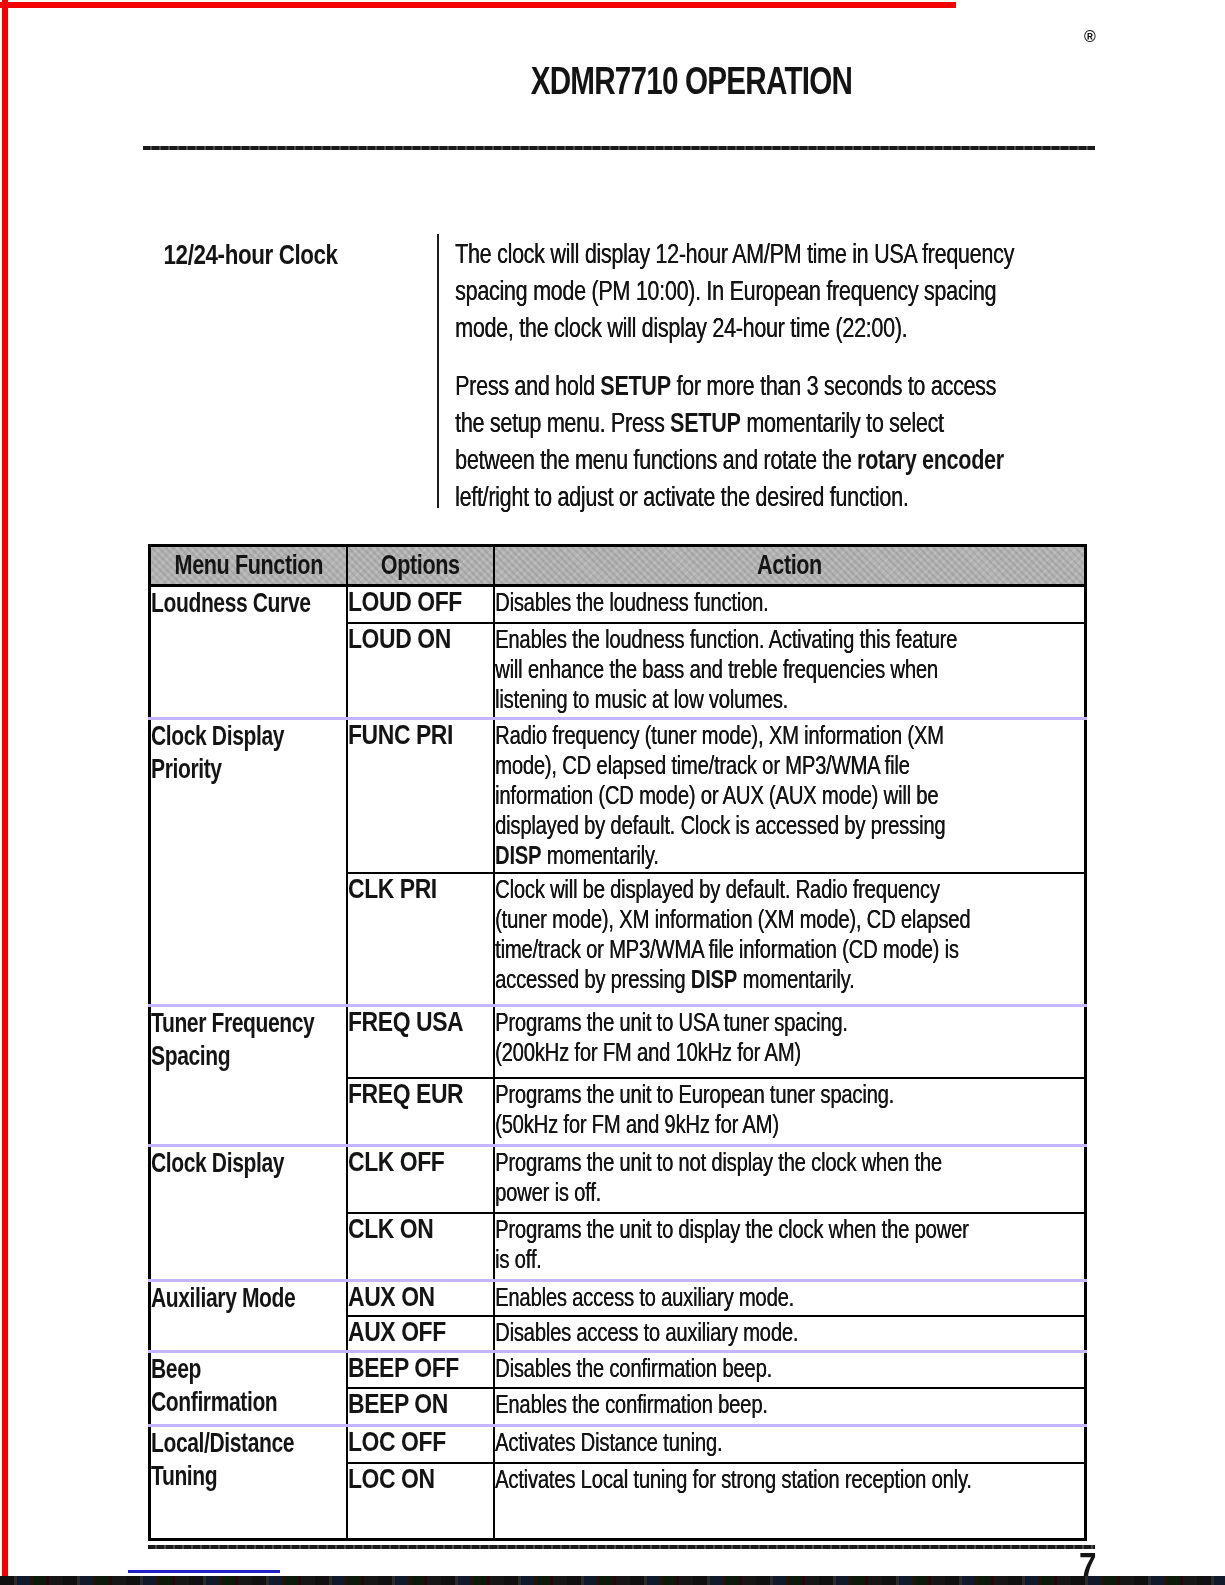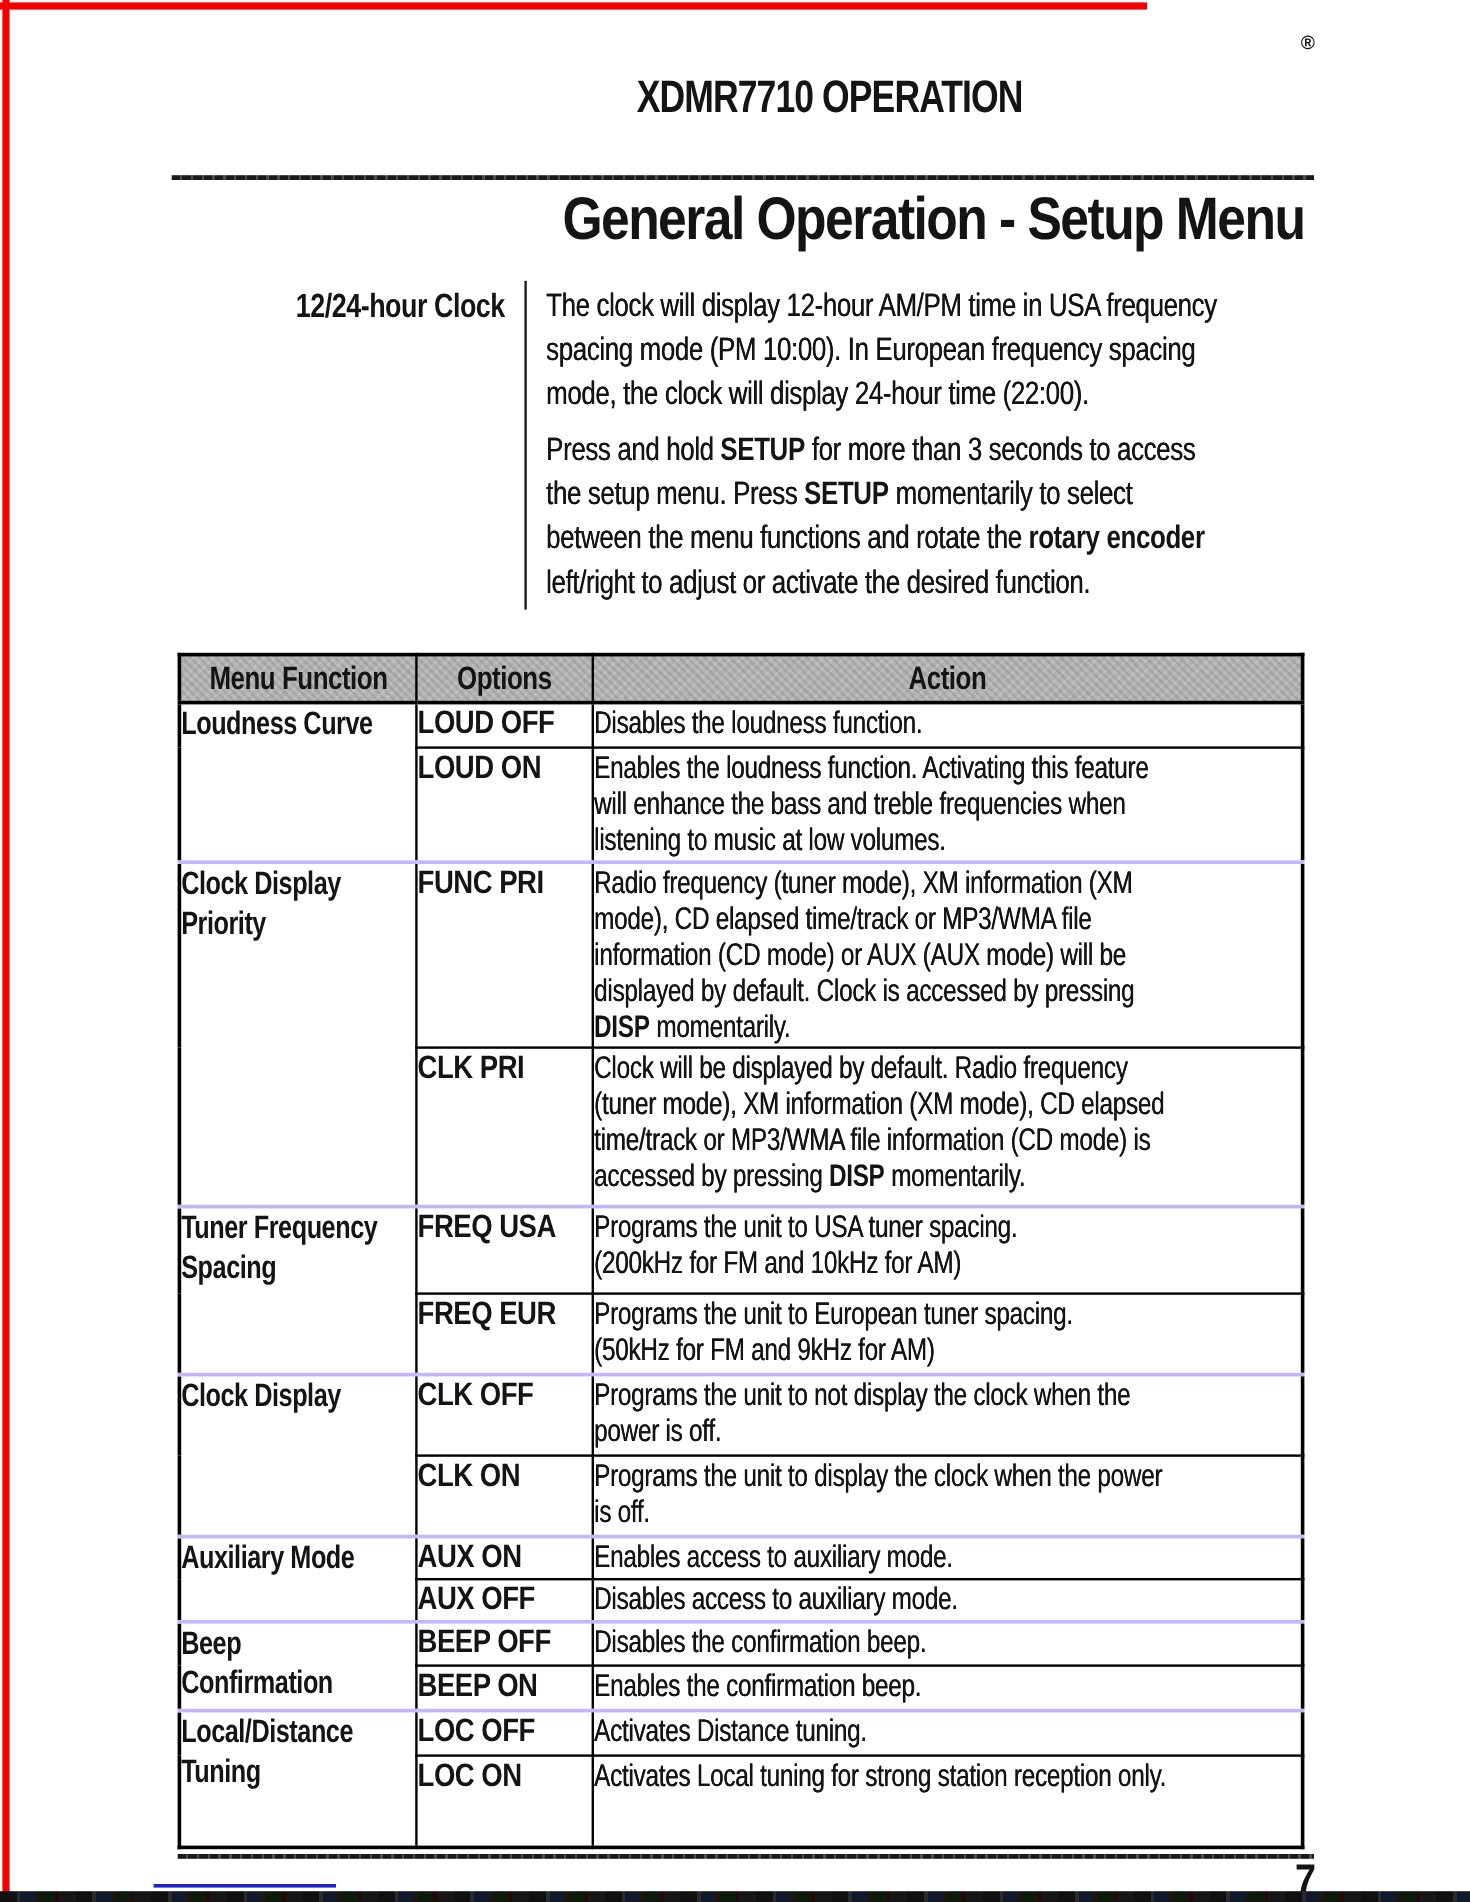--- a/index.html
+++ b/index.html
@@ -34,25 +34,25 @@
   .rule-top{position:absolute;left:143px;top:146px;width:952px;}
   .rule-bottom{position:absolute;left:148px;top:1545px;width:947px;}
 
   
   .doc-title{position:absolute;left:330px;top:154px;width:757px;text-align:right;
     font-size:50px;font-weight:700;line-height:56px;white-space:nowrap;}
   .doc-title .cxr{display:inline-block;transform:scaleX(.86);transform-origin:100% 50%;letter-spacing:-1.5px;}
 
   
   .intro-divider{position:absolute;left:437px;top:234px;width:2px;height:274px;background:#1c1c1c;}
-  .def-label{position:absolute;left:120px;width:301px;text-align:right;
+  .def-label{position:absolute;left:120px;width:301px;text-align:left;
     font-size:28px;font-weight:700;line-height:37px;white-space:nowrap;}
   .def-label .cxr{display:inline-block;transform:scaleX(.8);transform-origin:100% 50%;letter-spacing:-.5px;}
   .def-body{position:absolute;left:455px;width:640px;font-size:27px;line-height:37px;}
-  .lbl1{top:236px}.bod1{top:236px}.lbl2{top:356px}.bod2{top:356px}
+  .lbl1{top:236px}.bod1{top:236px}.lbl2{top:356px}.bod2{top:368px}
   .ln{white-space:nowrap;transform:scaleX(.8);transform-origin:0 50%;letter-spacing:-.4px;
       text-shadow:.35px 0 0 currentColor;}
   .ln b,.fn-ln,.opt-txt{font-weight:700;text-shadow:none;}
 
   
   table.setup{position:absolute;left:148px;top:528px;width:939px;border-collapse:collapse;
     table-layout:fixed;border:3px solid #000;margin-top:16px;}
   table.setup col.c1{width:197px}
   table.setup col.c2{width:146px}
   table.setup col.c3{width:590px}
@@ -90,23 +90,20 @@
 
   <div class="red-v"></div>
   <div class="red-h"></div>
 
   <div class="hdr-title">
     <span class="cxr">XDMR7710 OPERATION</span>
   </div>
   <div class="reg-mark">®</div>
   <div class="rule rule-top"></div>
 
-  <div class="doc-title">
-    <span class="cxr">General Operation - Setup Menu</span>
-  </div>
 
   <div class="intro-divider"></div>
 
   <div class="def-label lbl1">
     <span class="cxr">12/24-hour Clock</span>
   </div>
   <div class="def-body bod1">
     <div class="ln"><span>The clock will display 12-hour AM/PM time in USA frequency</span></div>
     <div class="ln"><span>spacing mode (PM 10:00). In European frequency spacing</span></div>
     <div class="ln"><span>mode, the clock will display 24-hour time (22:00).</span></div>

